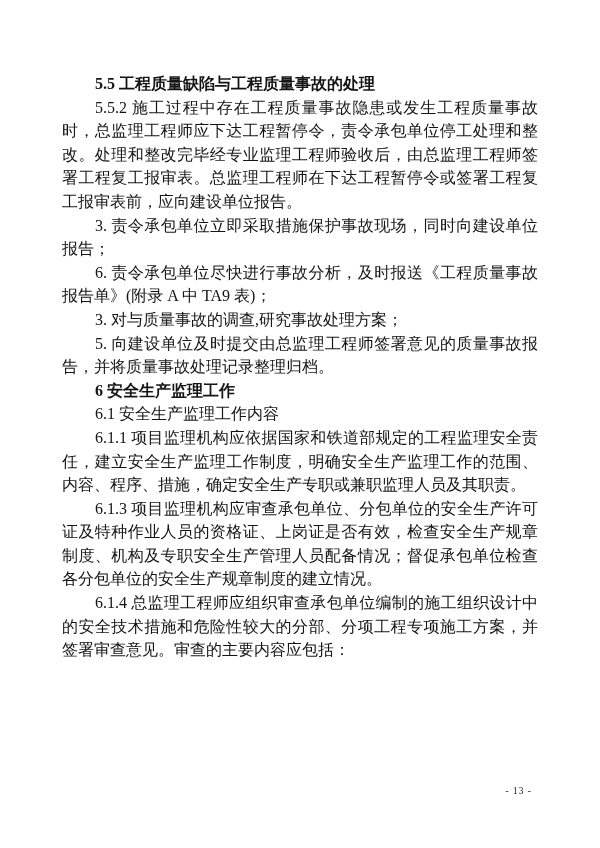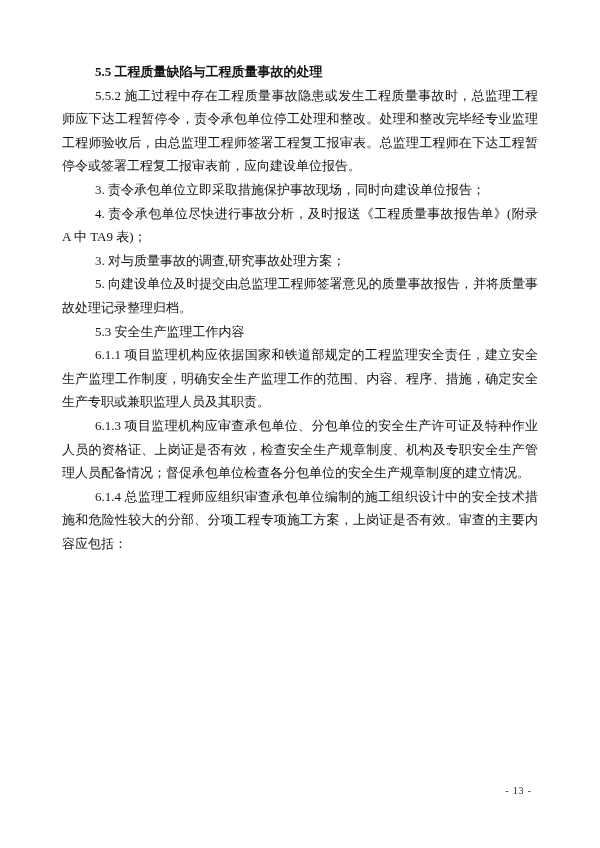--- a/index.html
+++ b/index.html
@@ -12,23 +12,23 @@
     width: 600px;
     height: 848px;
     background: #ffffff;
     overflow: hidden;
     font-family: "Liberation Serif", "DejaVu Serif", serif;
     color: #141414;
   }
   .content {
     position: absolute;
     left: 62px;
-    top: 60px;
+    top: 72px;
     width: 476px;
-    font-size: 13px;
+    font-size: 16px;
     line-height: 23.6px;
     text-align: justify;
   }
   .para {
     margin: 0;
     padding: 0;
     text-indent: 33px;
     word-break: break-all;
   }
   .para.heading {
@@ -45,22 +45,23 @@
   }
 </style>
 </head>
 <body>
 
 <div class="page">
   <div class="content">
     <p class="para heading">5.5  工程质量缺陷与工程质量事故的处理</p>
     <p class="para">5.5.2  施工过程中存在工程质量事故隐患或发生工程质量事故时，总监理工程师应下达工程暂停令，责令承包单位停工处理和整改。处理和整改完毕经专业监理工程师验收后，由总监理工程师签署工程复工报审表。总监理工程师在下达工程暂停令或签署工程复工报审表前，应向建设单位报告。</p>
     <p class="para">3. 责令承包单位立即采取措施保护事故现场，同时向建设单位报告；</p>
-    <p class="para">4. 责令承包单位尽快进行事故分析，及时报送《工程质量事故报告单》(附录 A 中 TA9 表)；</p>
+    <p class="para">6. 责令承包单位尽快进行事故分析，及时报送《工程质量事故报告单》(附录 A 中 TA9 表)；</p>
     <p class="para">3. 对与质量事故的调查,研究事故处理方案；</p>
     <p class="para">5. 向建设单位及时提交由总监理工程师签署意见的质量事故报告，并将质量事故处理记录整理归档。</p>
-    <p class="para">5.3 安全生产监理工作内容</p>
+    <p class="para heading">6  安全生产监理工作</p>
+    <p class="para">6.1 安全生产监理工作内容</p>
     <p class="para">6.1.1  项目监理机构应依据国家和铁道部规定的工程监理安全责任，建立安全生产监理工作制度，明确安全生产监理工作的范围、内容、程序、措施，确定安全生产专职或兼职监理人员及其职责。</p>
     <p class="para">6.1.3  项目监理机构应审查承包单位、分包单位的安全生产许可证及特种作业人员的资格证、上岗证是否有效，检查安全生产规章制度、机构及专职安全生产管理人员配备情况；督促承包单位检查各分包单位的安全生产规章制度的建立情况。</p>
-    <p class="para">6.1.4  总监理工程师应组织审查承包单位编制的施工组织设计中的安全技术措施和危险性较大的分部、分项工程专项施工方案，上岗证是否有效。审查的主要内容应包括：</p>
+    <p class="para">6.1.4  总监理工程师应组织审查承包单位编制的施工组织设计中的安全技术措施和危险性较大的分部、分项工程专项施工方案，并签署审查意见。审查的主要内容应包括：</p>
   </div>
   <div class="page-number">- 13 -</div>
 </div>
 
 </body></html>

